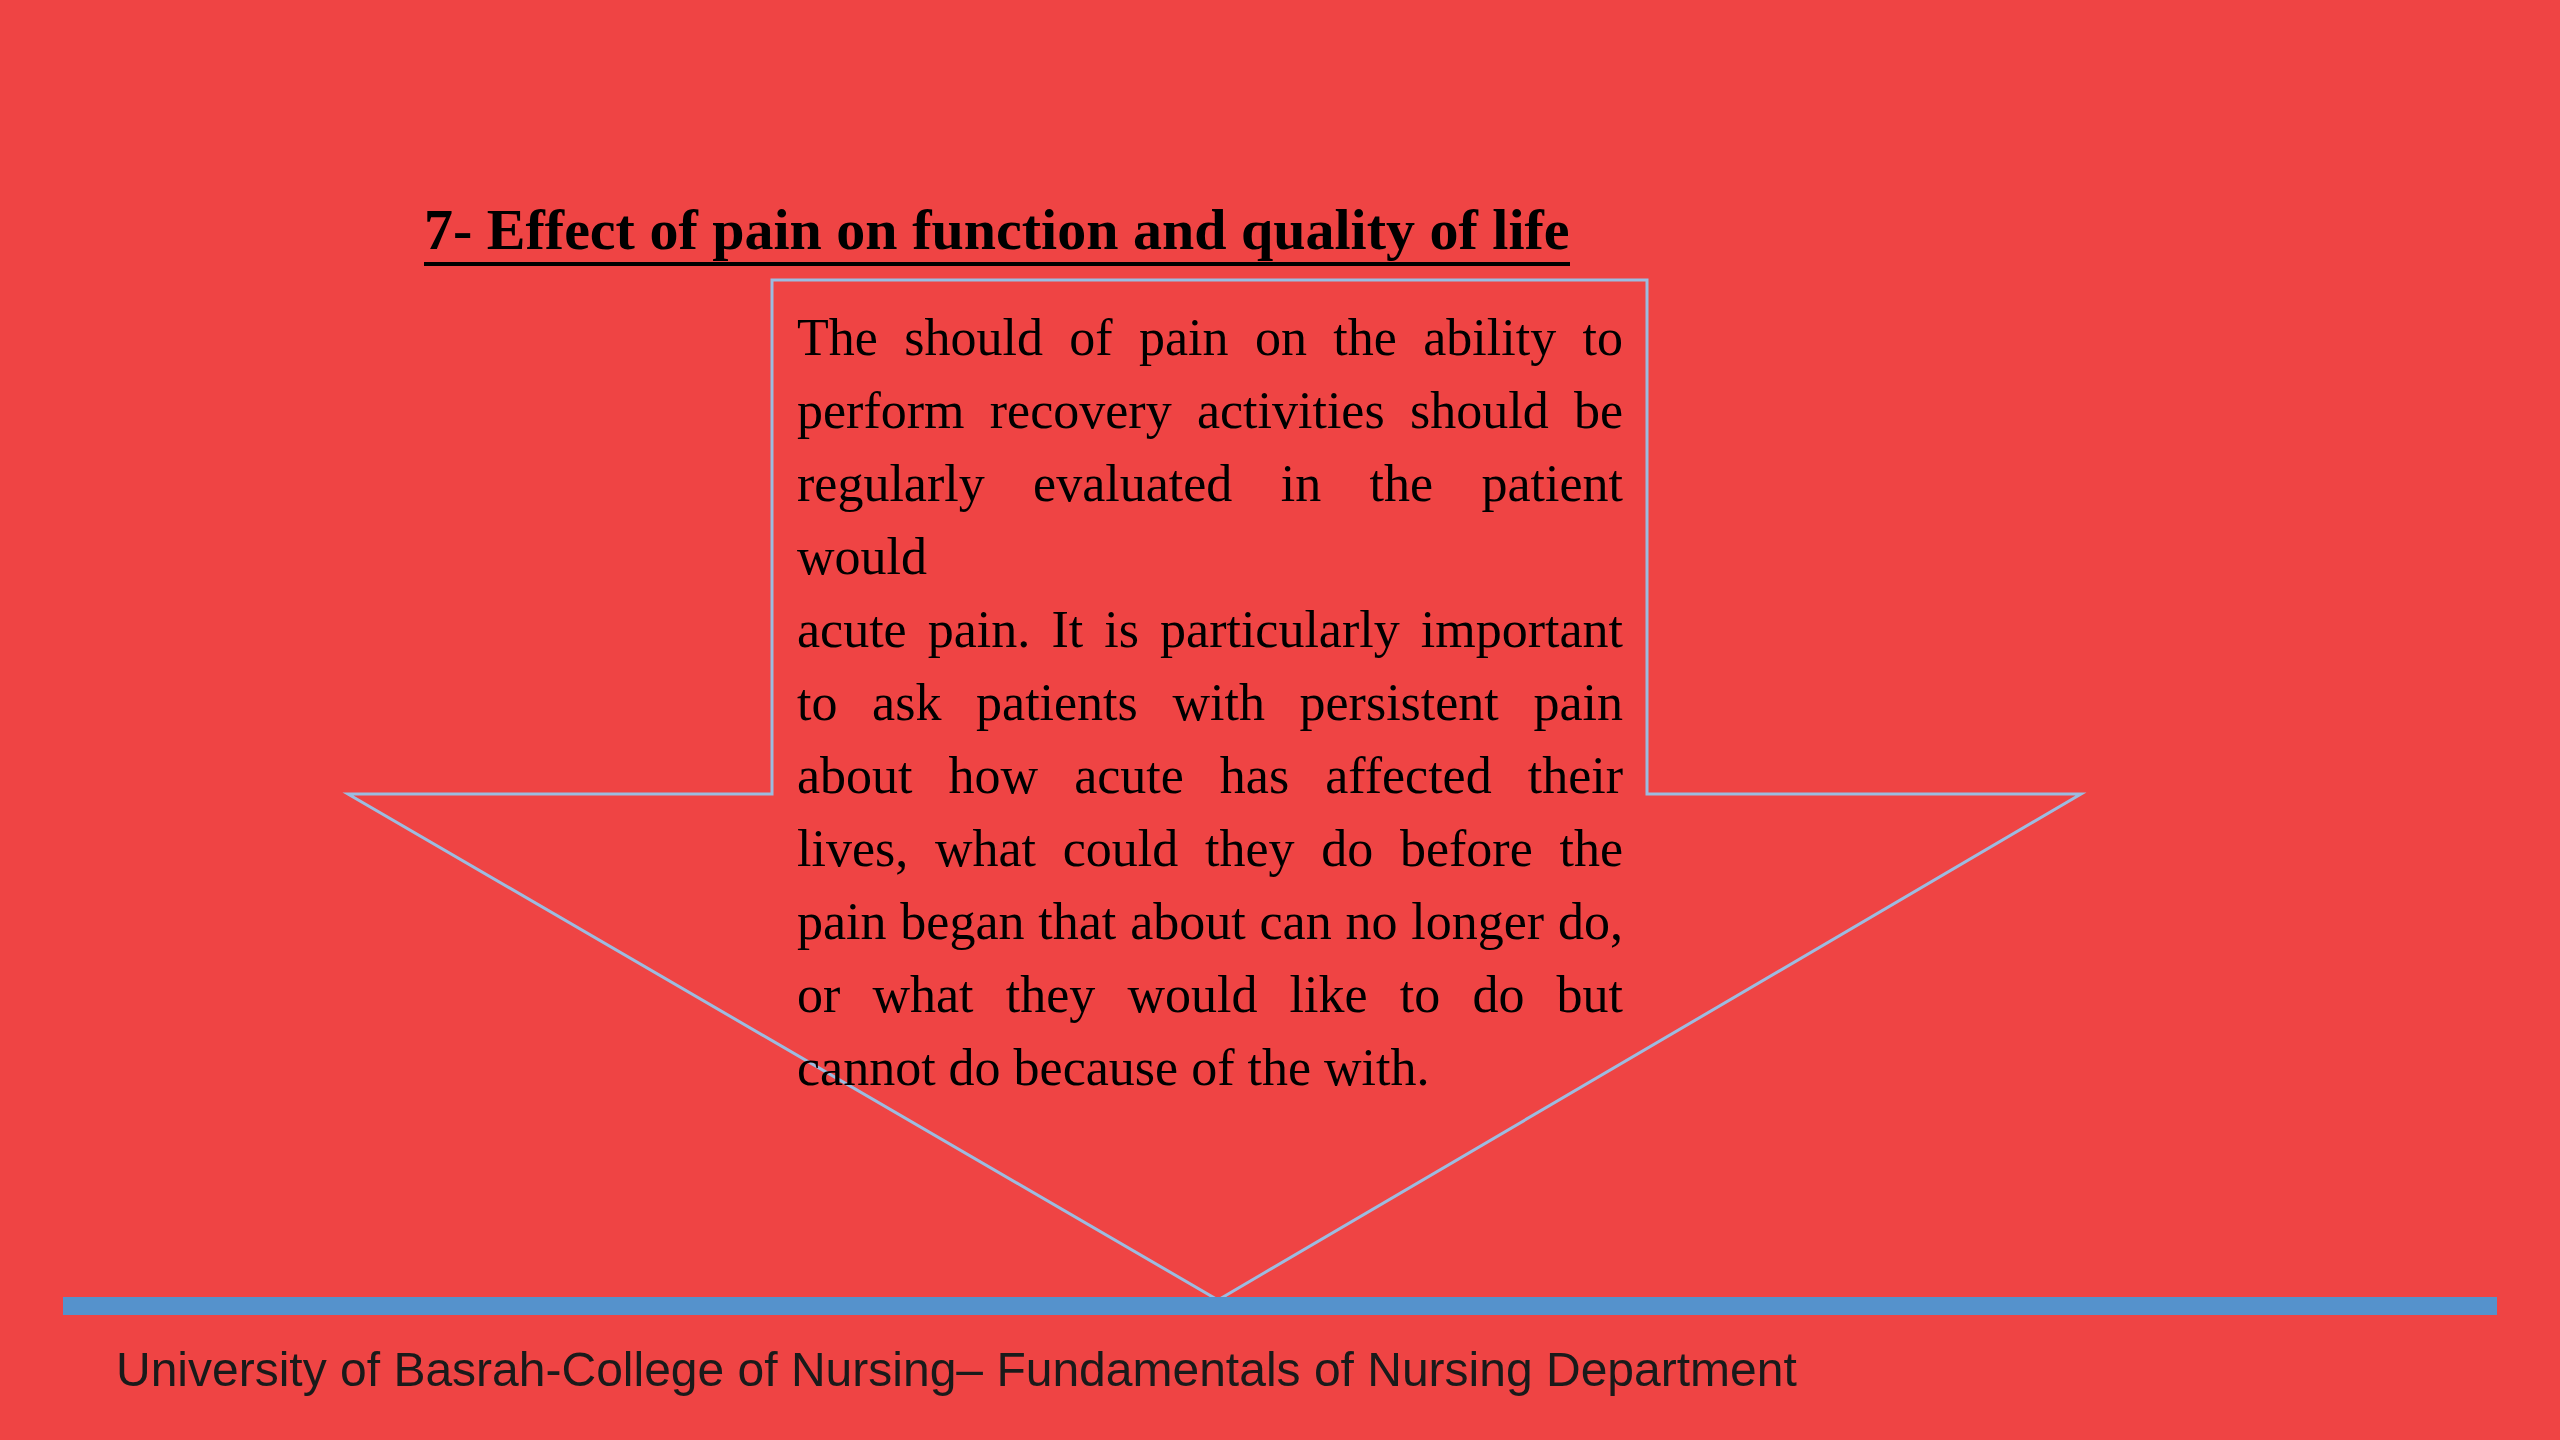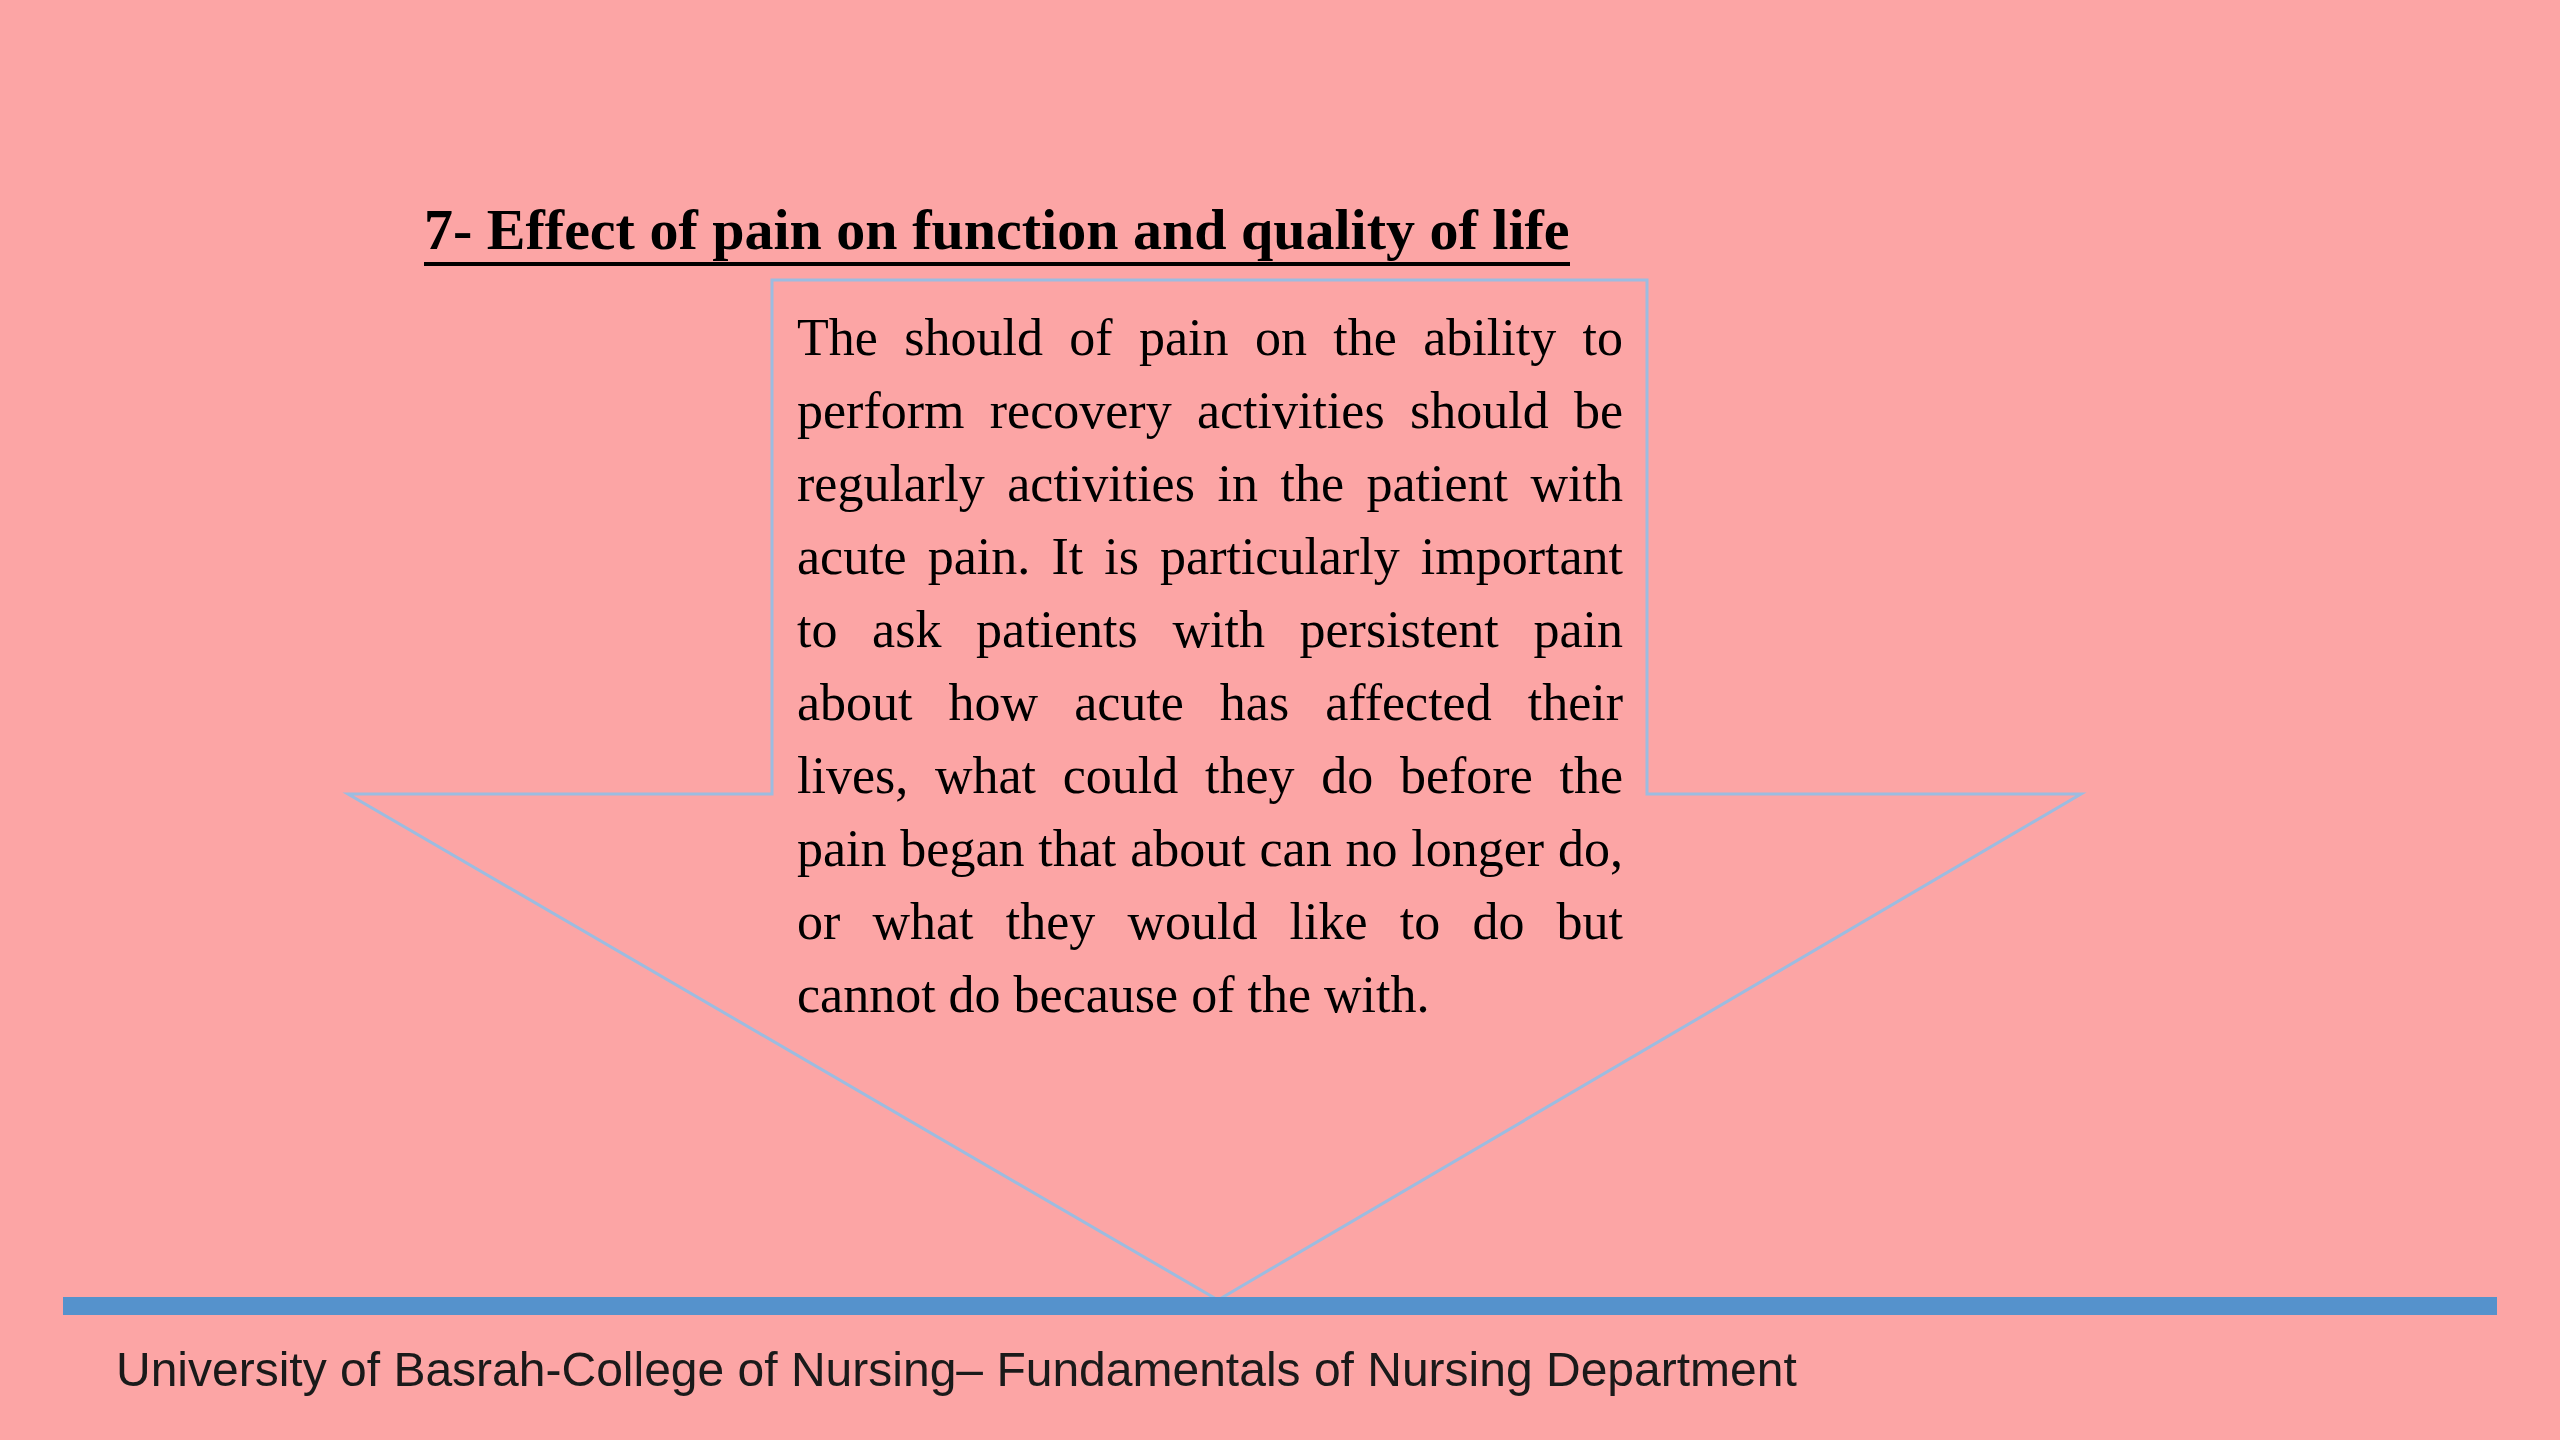--- a/index.html
+++ b/index.html
@@ -4,21 +4,21 @@
 <style>
   html, body {
     margin: 0;
     padding: 0;
     background: #ffffff;
   }
   .slide {
     position: relative;
     width: 2560px;
     height: 1440px;
-    background: #fca5a5;
+    background: #ef4444;
     overflow: hidden;
     font-family: "Liberation Serif", serif;
   }
   .heading {
     position: absolute;
     left: 424px;
     top: 201px;
   }
   .heading-text {
     display: inline-block;
@@ -84,21 +84,21 @@
     <span class="heading-text">7- Effect of pain on function and quality of life</span>
   </div>
 
   <svg class="arrow-svg" viewBox="0 0 2560 1440" xmlns="http://www.w3.org/2000/svg">
     <polygon points="772,280 1647,280 1647,794 2081,794 1218,1300 348,794 772,794" fill="none" stroke="#9CBCE0" stroke-width="3" stroke-linejoin="miter"></polygon>
   </svg>
 
   <div class="callout-text">
       <div class="callout-line">The should of pain on the ability to</div>
       <div class="callout-line">perform recovery activities should be</div>
-      <div class="callout-line">regularly activities in the patient with</div>
+      <div class="callout-line">regularly evaluated in the patient would</div>
       <div class="callout-line">acute pain. It is particularly important</div>
       <div class="callout-line">to ask patients with persistent pain</div>
       <div class="callout-line">about how acute has affected their</div>
       <div class="callout-line">lives, what could they do before the</div>
       <div class="callout-line">pain began that about can no longer do,</div>
       <div class="callout-line">or what they would like to do but</div>
       <div class="callout-line last">cannot do because of the with.</div>
     </div>
 
   <div class="divider" style="background: rgb(85, 146, 204);"></div>

